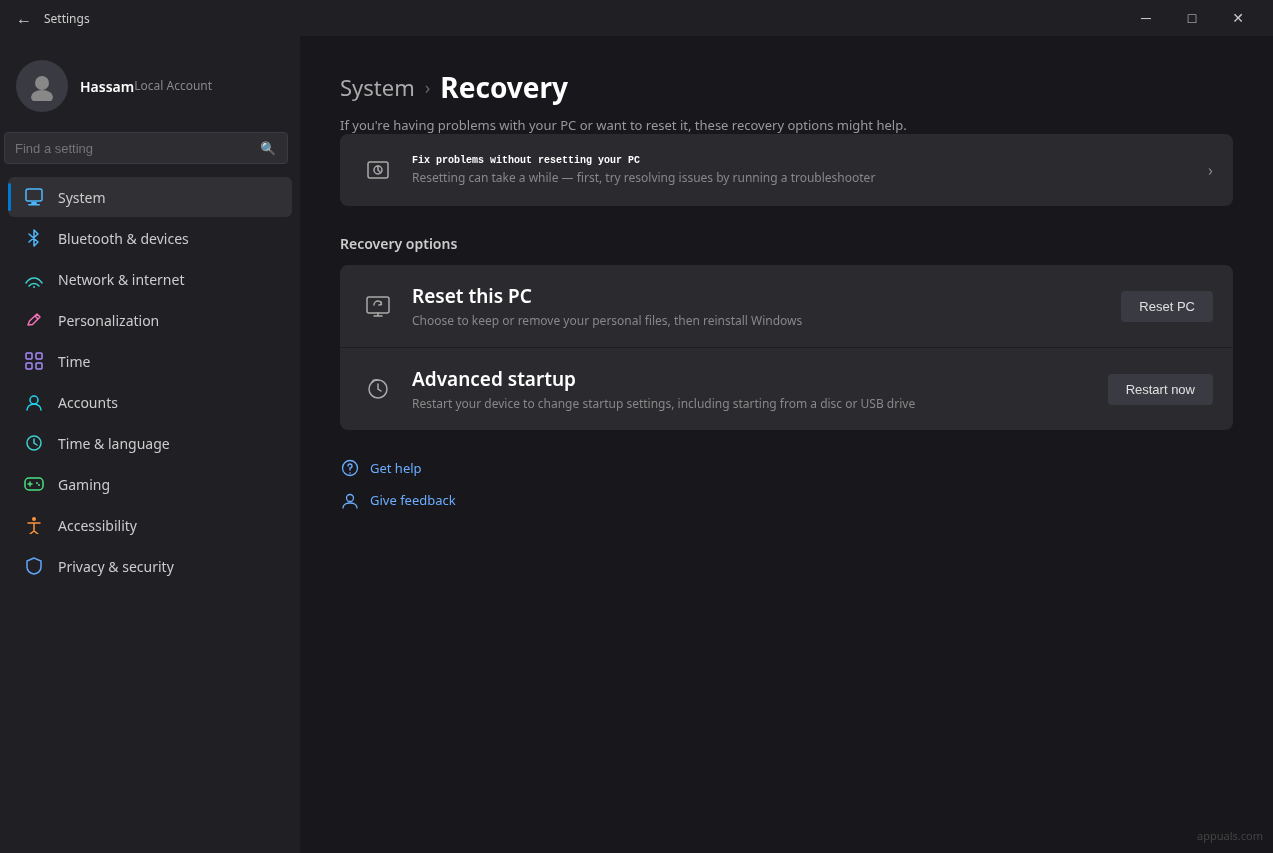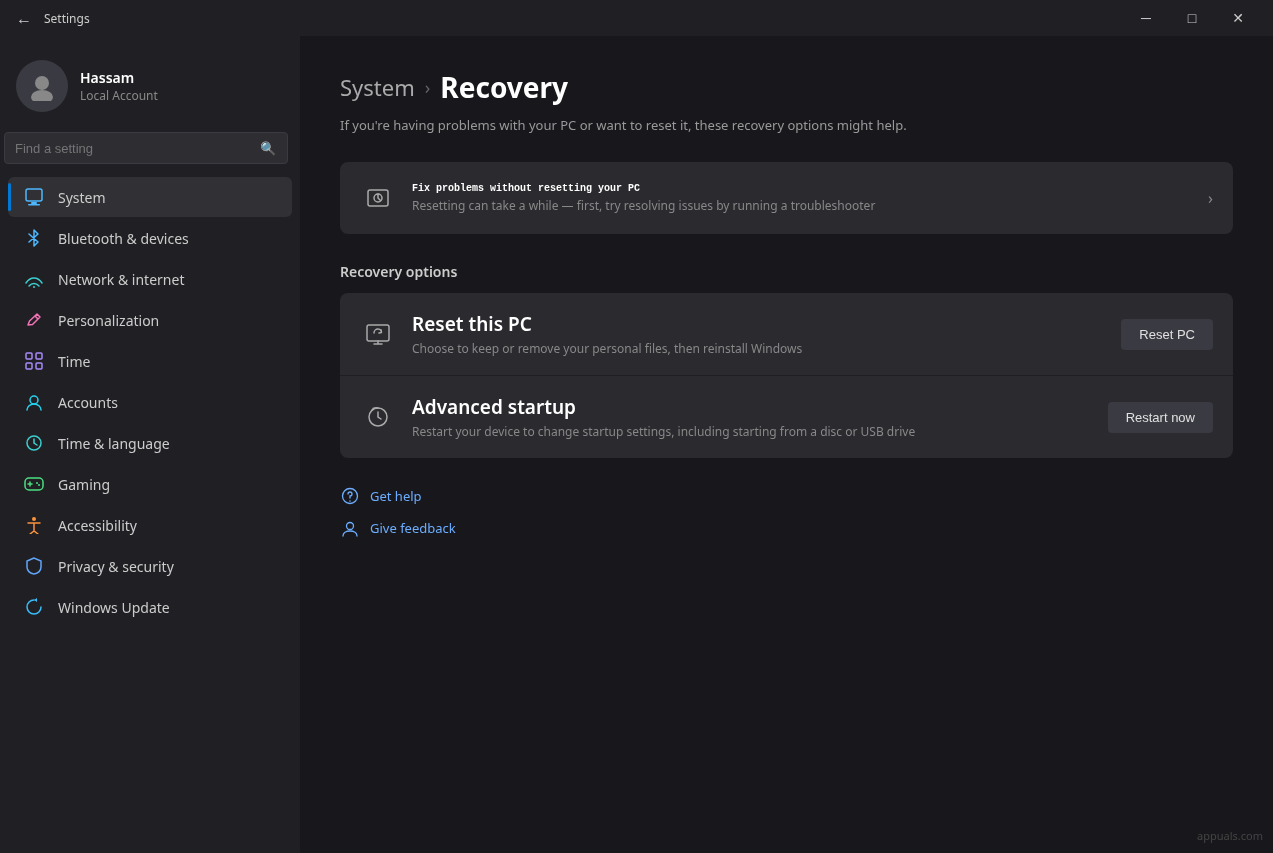--- a/index.html
+++ b/index.html
@@ -86,21 +86,21 @@
       width: 52px;
       height: 52px;
       border-radius: 50%;
       background: #3a3a42;
       display: flex;
       align-items: center;
       justify-content: center;
       font-size: 22px;
       color: #aaa;
     }
-    .user-info { display: flex; flex-direction: column; }
+    .user-info { display: flex; flex-direction: row; }
     .user-name { font-size: 14px; font-weight: 600; color: #fff; }
     .user-type { font-size: 12px; color: #888; }
 
     .search-container {
       padding: 0 12px 12px 4px;
     }
     .search-box {
       display: flex;
       align-items: center;
       background: #2d2d32;
@@ -178,21 +178,20 @@
     }
     .breadcrumb-current {
       font-size: 28px;
       font-weight: 700;
       color: #fff;
     }
 
     .page-subtitle {
       font-size: 13px;
       color: #999;
-      margin-bottom: 28px;
     }
 
     
     .fix-card {
       background: #2a2a2f;
       border-radius: 8px;
       padding: 18px 20px;
       display: flex;
       align-items: center;
       gap: 16px;
@@ -464,29 +463,20 @@
 
       <div class="nav-item">
         <span class="nav-icon icon-shield">
           <svg width="16" height="18" viewBox="0 0 16 18" fill="none">
             <path d="M8 1L1 4v6c0 4 3.3 6.7 7 7 3.7-.3 7-3 7-7V4L8 1z" stroke="#60a5fa" stroke-width="1.5" fill="none"></path>
           </svg>
         </span>
         <span class="nav-item-label">Privacy &amp; security</span>
       </div>
 
-      <div class="nav-item">
-        <span class="nav-icon icon-update">
-          <svg width="18" height="18" viewBox="0 0 18 18" fill="none">
-            <path d="M16 9A7 7 0 1 1 9 2" stroke="#38bdf8" stroke-width="1.5" stroke-linecap="round" fill="none"></path>
-            <path d="M9 2l3-2v4L9 2z" fill="#38bdf8"></path>
-          </svg>
-        </span>
-        <span class="nav-item-label">Windows Update</span>
-      </div>
     </nav>
   </div>
 
   <div class="main-content">
 
     <div class="breadcrumb">
       <span class="breadcrumb-parent">System</span>
       <span class="breadcrumb-sep">›</span>
       <span class="breadcrumb-current">Recovery</span>
     </div>

